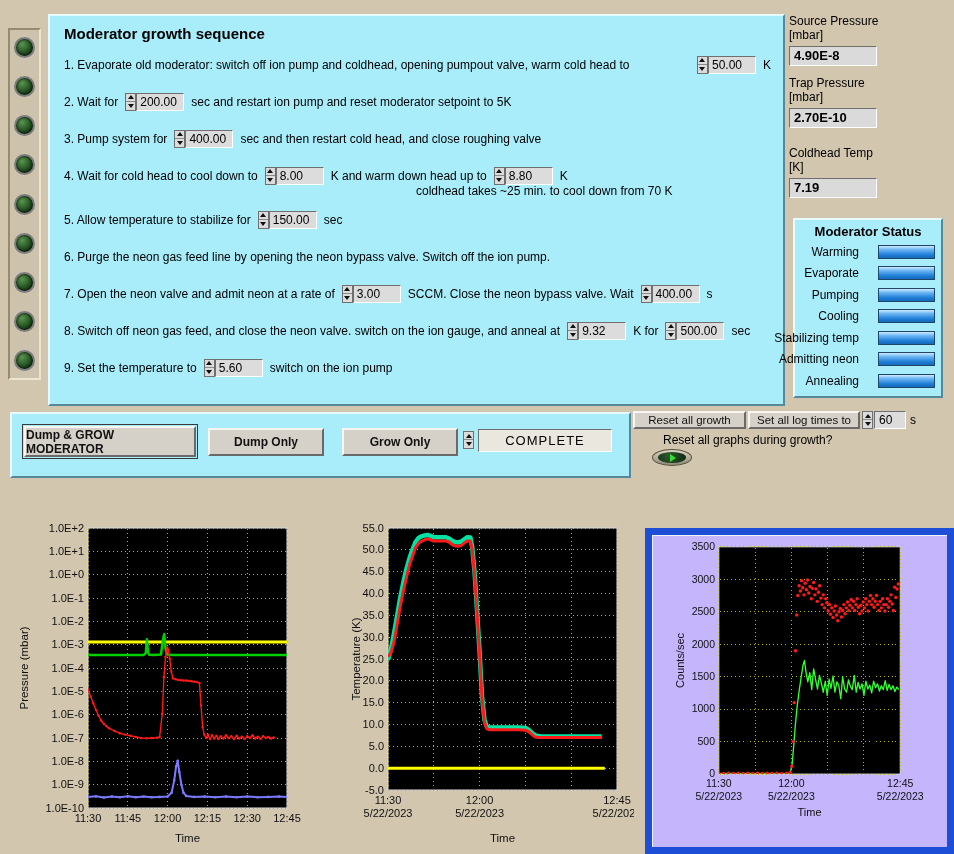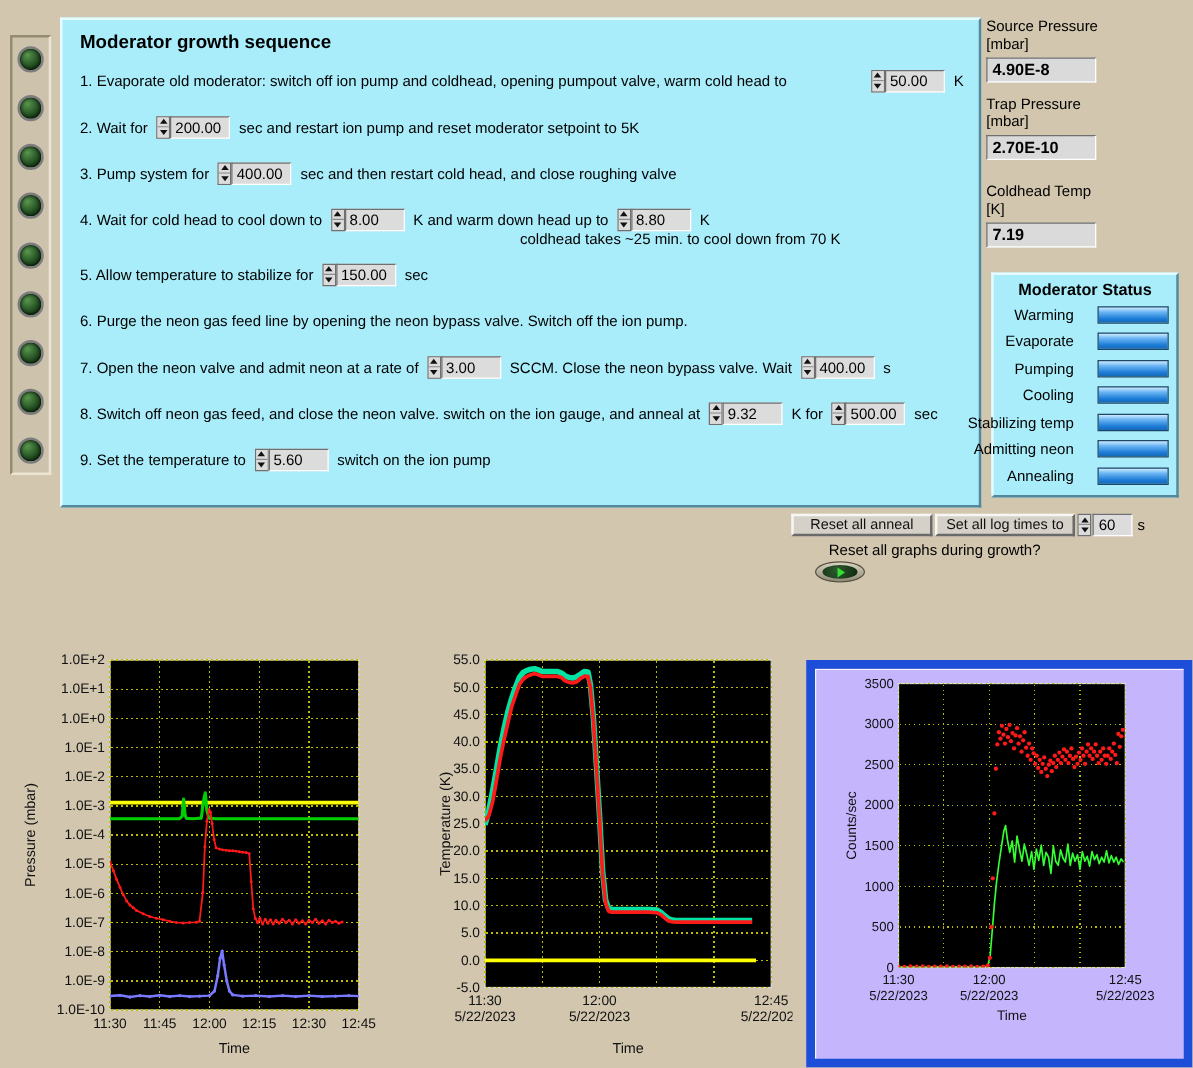--- a/index.html
+++ b/index.html
@@ -239,22 +239,32 @@
           <span>Admitting neon</span>
           <div class="sbar"></div>
         </div>
         <div class="srow">
           <span>Annealing</span>
           <div class="sbar"></div>
         </div>
       </div>
   </div>
 
-
-  <div class="btn btn-sm abs" id="btn-reset">Reset  all anneal</div>
+  <div class="abs panel" id="strip">
+    <div class="btn" id="btn-dumpgrow">Dump &amp; GROW MODERATOR</div>
+    <div class="btn" id="btn-dumponly">Dump Only</div>
+    <div class="btn" id="btn-growonly">Grow Only</div>
+    <span class="spin" id="ringspin">
+        <span class="sa up"></span>
+        <span class="sa dn"></span>
+      </span>
+    <div id="ringbox">COMPLETE</div>
+  </div>
+
+  <div class="btn btn-sm abs" id="btn-reset">Reset  all growth</div>
   <div class="btn btn-sm abs" id="btn-setlog">Set all log times to</div>
   <span class="spin abs" id="logspin">
       <span class="sa up"></span>
       <span class="sa dn"></span>
     </span>
   <div class="abs" id="logbox">60</div>
   <div class="abs" id="slabel">s</div>
   <div class="abs" id="question">Reset all graphs during growth?</div>
   <div class="abs" id="oval">
     <div id="oval-in">

